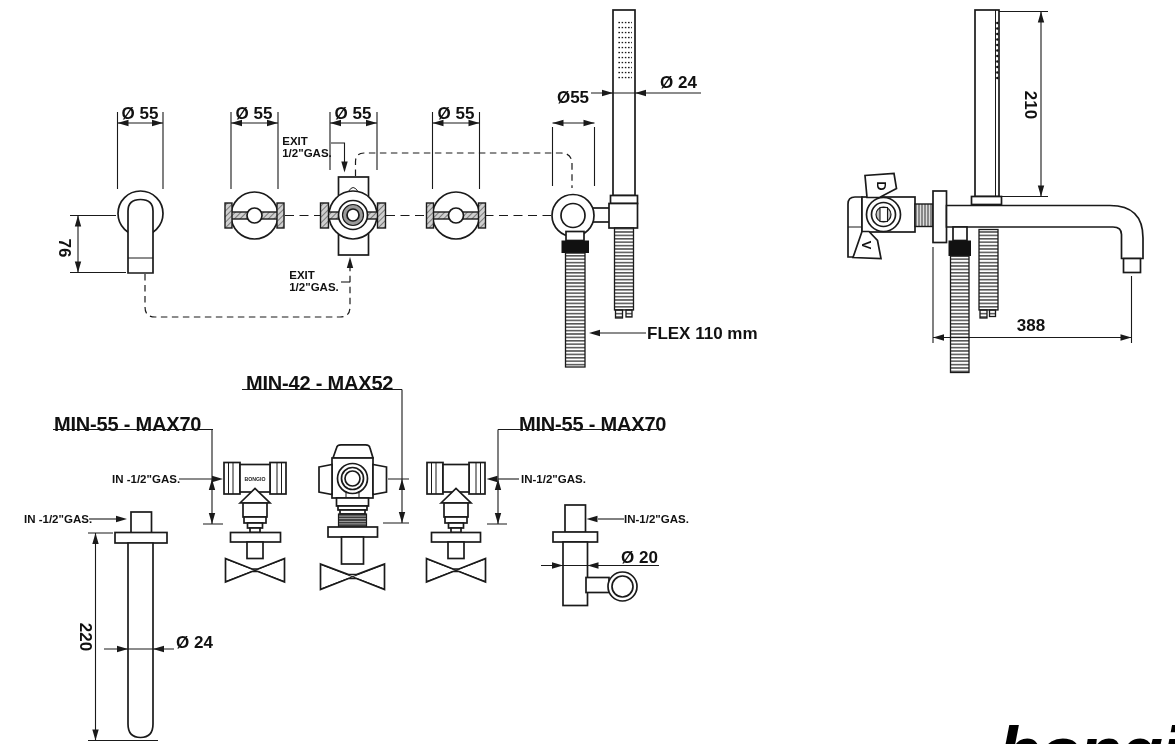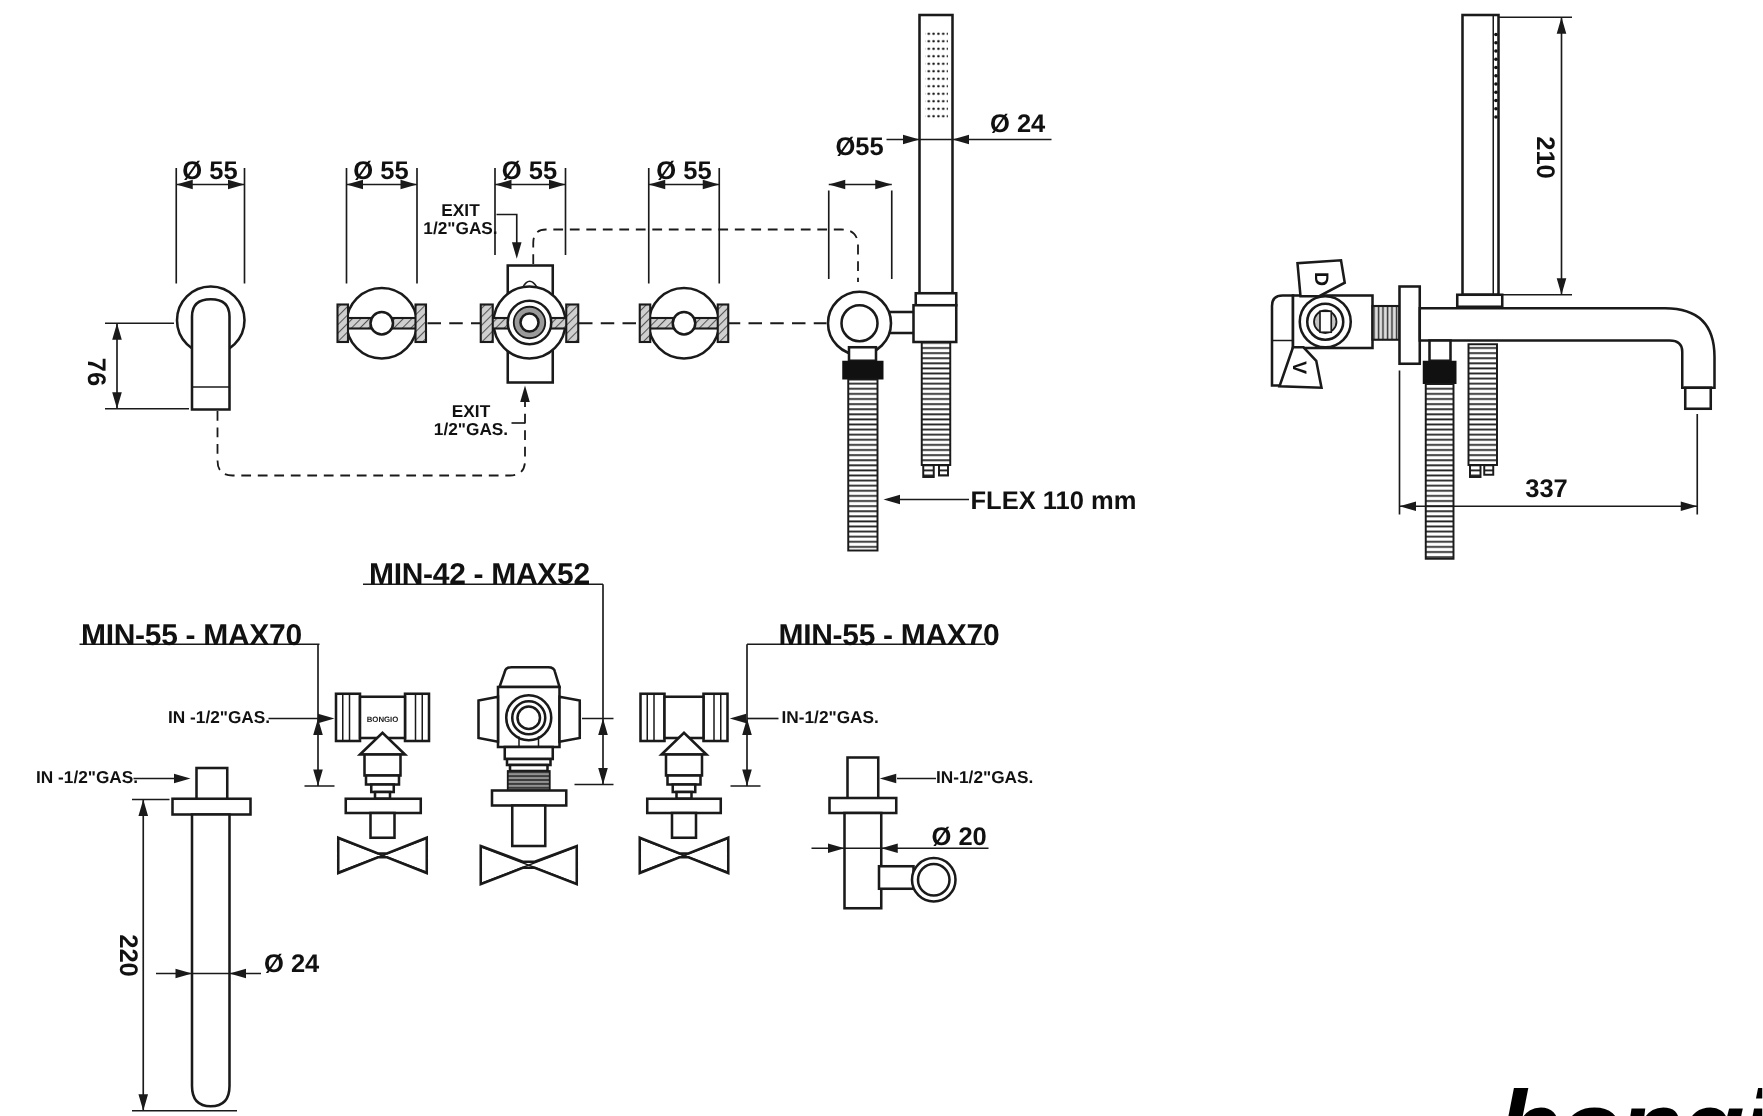--- a/index.html
+++ b/index.html
@@ -17,21 +17,21 @@
   .corrf{fill:url(#corr);stroke:#1a1a1a;stroke-width:1.3;}
   .knurlf{fill:url(#knurl);stroke:#1a1a1a;stroke-width:1.2;}
   .vhf{fill:url(#vhatch);stroke:#1a1a1a;stroke-width:1.4;}
   
   .lbl{position:absolute;color:#111;font-weight:bold;white-space:nowrap;line-height:1.05;}
   .big{font-size:17px;}
   .mid{font-size:20px;letter-spacing:-0.2px;}
   .sm{font-size:11.5px;}
   .ctr{transform:translateX(-50%);}
   .rot{transform:translate(-50%,-50%) rotate(90deg);}
-  .two{text-align:center;}
+  .two{}
   .mark{font-size:13px;}
   .logo{position:absolute;left:998px;top:712px;font-size:70px;font-style:italic;
         font-weight:bold;letter-spacing:-2px;color:#000;}
 </style>
 </head>
 <body>
 
 <div class="stage">
 
 <svg width="1175" height="744" viewBox="0 0 1175 744">
@@ -336,21 +336,21 @@
 </div>
 <div class="lbl sm two ctr" style="left:314px;top:269px">
   <span>EXIT</span><br>
   <span>1/2"GAS.</span>
 </div>
 
 <div class="lbl big" style="left:647px;top:325px">FLEX 110 mm</div>
 <div class="lbl big rot" style="left:64px;top:248px">76</div>
 
 <div class="lbl big rot" style="left:1030px;top:105px">210</div>
-<div class="lbl big ctr" style="left:1031px;top:317px">337</div>
+<div class="lbl big ctr" style="left:1031px;top:317px">388</div>
 <div class="lbl mark rot" style="left:881px;top:186px">D</div>
 <div class="lbl mark rot" style="left:866px;top:245px">V</div>
 
 <div class="lbl mid" style="left:246px;top:373px">MIN-42 - MAX52</div>
 <div class="lbl mid" style="left:54px;top:414px">MIN-55 - MAX70</div>
 <div class="lbl mid" style="left:519px;top:414px">MIN-55 - MAX70</div>
 
 <div class="lbl sm" style="left:112px;top:473px">IN -1/2"GAS.</div>
 <div class="lbl sm" style="left:24px;top:513px">IN -1/2"GAS.</div>
 <div class="lbl sm" style="left:521px;top:473px">IN-1/2"GAS.</div>

